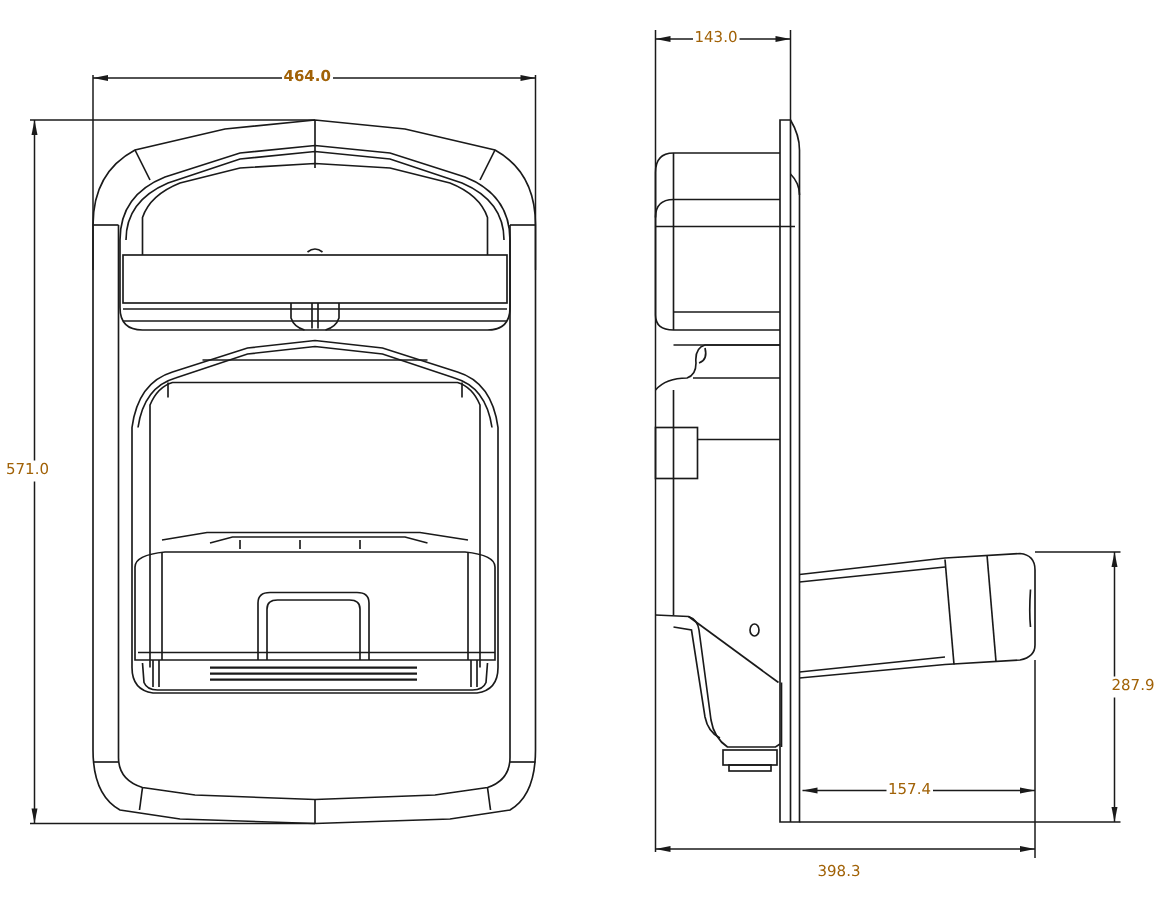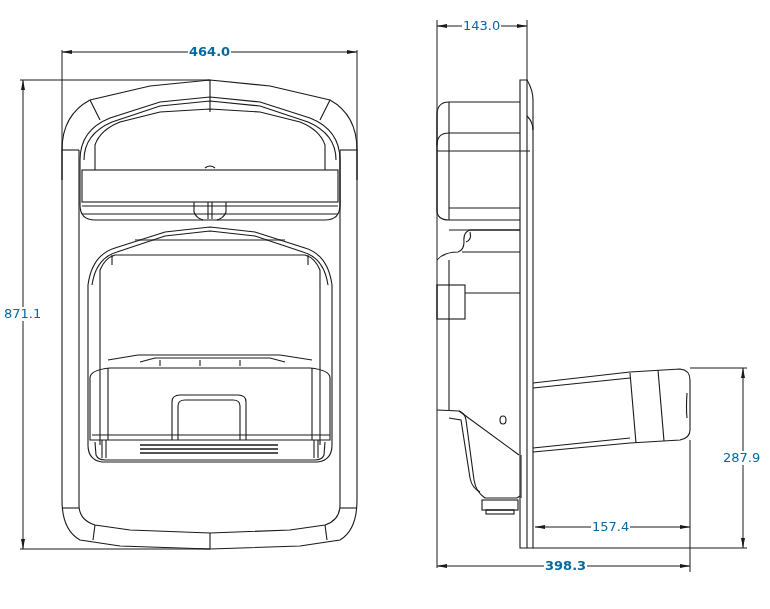--- a/index.html
+++ b/index.html
@@ -1,22 +1,22 @@
 <!DOCTYPE html>
 <html><head>
 <meta charset="utf-8">
 <style>
   html, body { margin: 0; padding: 0; background: #ffffff; }
   body { width: 770px; height: 609px; position: relative; overflow: hidden; }
   #drawing { position: absolute; left: 0; top: 0; width: 770px; height: 609px; }
   .dim-label {
     position: absolute;
     font-family: "DejaVu Sans", sans-serif;
-    font-size: 13px;
-    color: #0369a1;
+    font-size: 10px;
+    color: #a16207;
     background: #ffffff;
     padding: 0 1px;
     line-height: 14px;
     white-space: nowrap;
   }
   svg .ln { stroke: #1a1a1a; stroke-width: 1.1; fill: none; }
   svg .ln2 { stroke: #1a1a1a; stroke-width: 1.5; fill: none; }
   svg .dm { stroke: #1a1a1a; stroke-width: 1; fill: none; }
   svg .arr { fill: #1a1a1a; stroke: none; }
 </style>
@@ -164,18 +164,18 @@
 
     <g>
       <line class="dm" x1="437" y1="566" x2="690" y2="566"></line>
       <polygon class="arr" points="437,566 447,564 447,568"></polygon>
       <polygon class="arr" points="690,566 680,564 680,568"></polygon>
     </g>
   </g>
 </svg>
 
 <span class="dim-label" style="left:188px; top:45px;font-weight:bold;">464.0</span>
-<span class="dim-label" style="left:3px; top:307px;">871.1</span>
+<span class="dim-label" style="left:3px; top:307px;">571.0</span>
 <span class="dim-label" style="left:462px; top:19px;">143.0</span>
-<span class="dim-label" style="left:722px; top:451px;">287.9</span>
+<span class="dim-label" style="left:740px; top:451px;">287.9</span>
 <span class="dim-label" style="left:591px; top:520px;">157.4</span>
-<span class="dim-label" style="left:544px; top:559px;font-weight:bold;">398.3</span>
+<span class="dim-label" style="left:544px; top:575px;">398.3</span>
 </div>
 
 </body></html>

